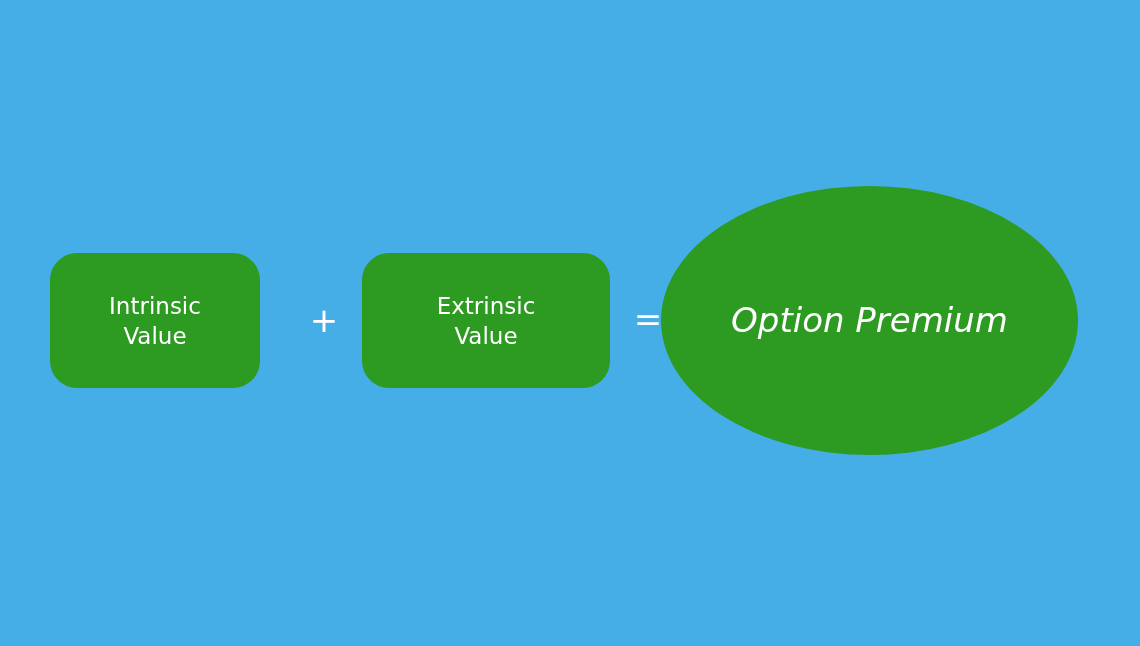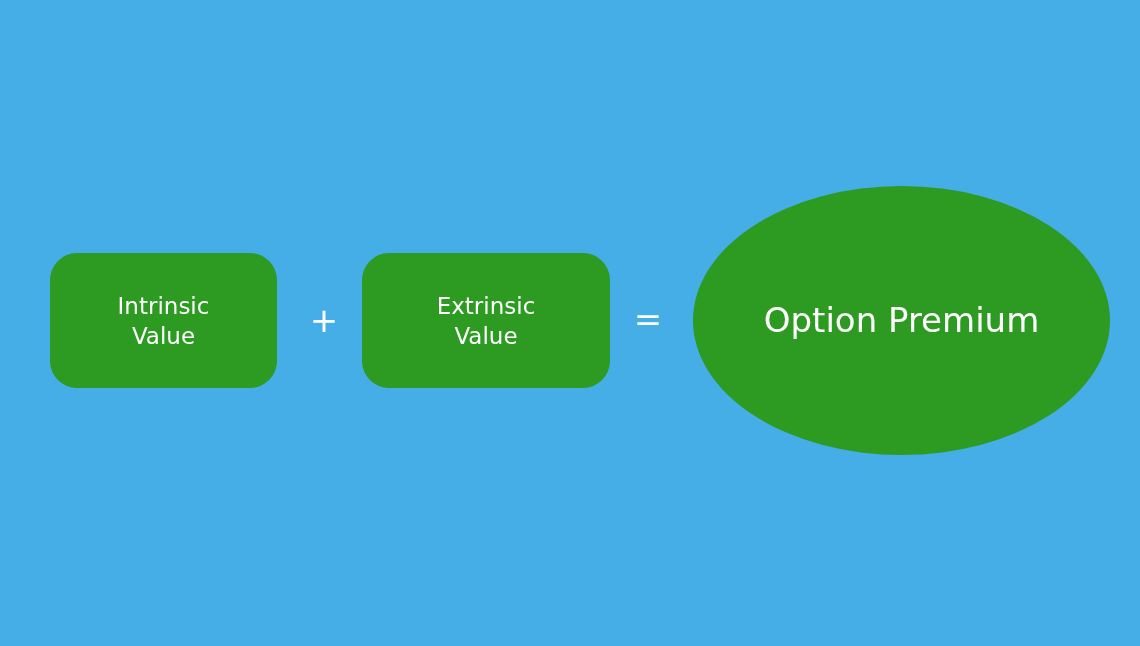--- a/index.html
+++ b/index.html
@@ -31,49 +31,50 @@
     border-radius: 27px;
     display: flex;
     flex-direction: column;
     align-items: center;
     justify-content: center;
     color: var(--text);
     font-size: 23px;
     line-height: 30px;
     text-align: center;
   }
-  .box-intrinsic { left: 50px;  width: 227px; }
+  .box-intrinsic { left: 50px;  width: 210px; }
   .box-extrinsic { left: 362px; width: 248px; }
   .operator {
     position: absolute;
     color: var(--text);
     font-size: 34px;
     line-height: 34px;
     width: 48px;
     text-align: center;
     font-weight: 400;
   }
   .op-plus   { left: 300px; top: 303px; }
   .op-equals { left: 624px; top: 302px; }
   .result-ellipse {
     position: absolute;
-    left: 693px;
+    left: 661px;
     top: 186px;
     width: 417px;
     height: 269px;
     background: var(--shape);
     border-radius: 50%;
     display: flex;
     flex-direction: column;
     align-items: center;
     justify-content: center;
     color: var(--text);
     font-size: 34px;
     line-height: 41px;
     text-align: center;
+    font-style: italic;
   }
   .line { display: block; white-space: nowrap; }
 </style>
 </head>
 <body>
 
 <div class="canvas">
 
   <div class="operand-box box-intrinsic">
     <span class="line">Intrinsic</span>

